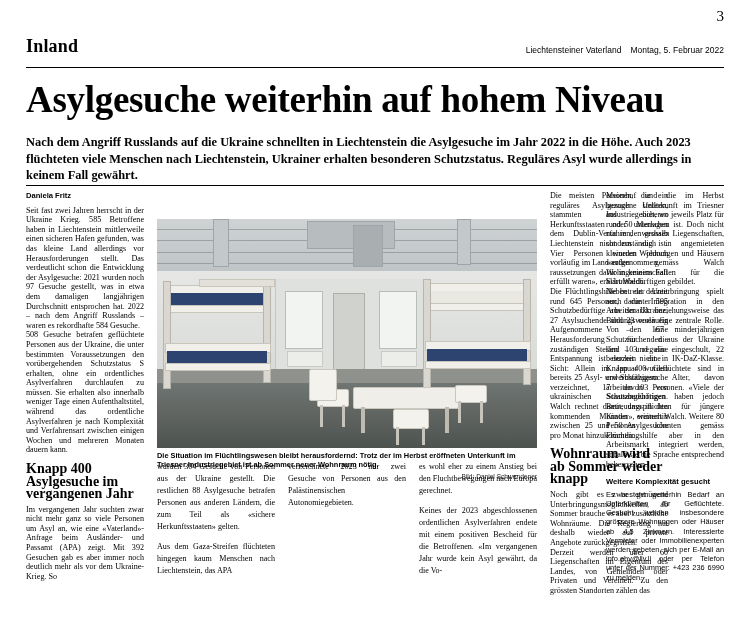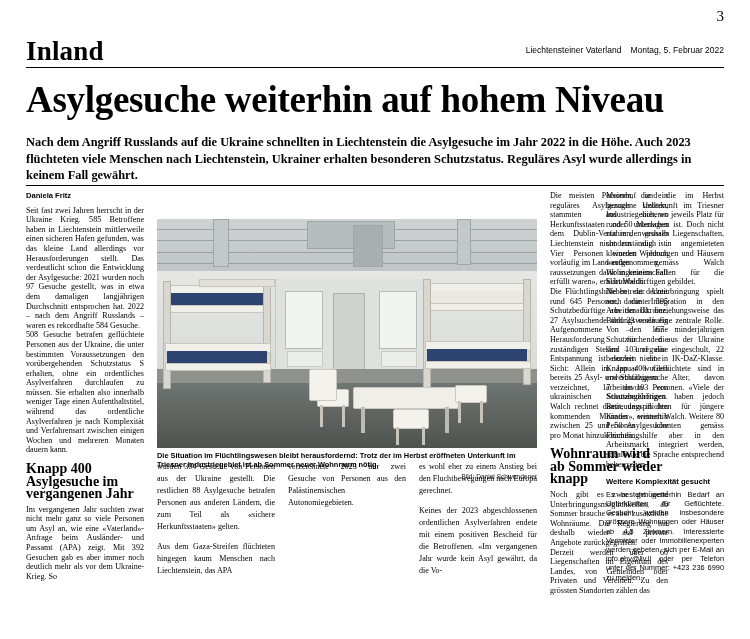--- a/index.html
+++ b/index.html
@@ -36,21 +36,21 @@
     top: 36px;
     left: 26px;
     right: 26px;
     height: 34px;
   }
   .masthead-title {
     position: absolute;
     left: 0;
     top: 0;
     font-family: "Liberation Serif", serif;
-    font-size: 27px;
+    font-size: 18px;
     font-weight: bold;
     letter-spacing: 0.2px;
   }
   .masthead-right {
     position: absolute;
     right: 0;
     top: 9px;
     font-family: "Liberation Sans", sans-serif;
     font-size: 8.5px;
     color: #000;

